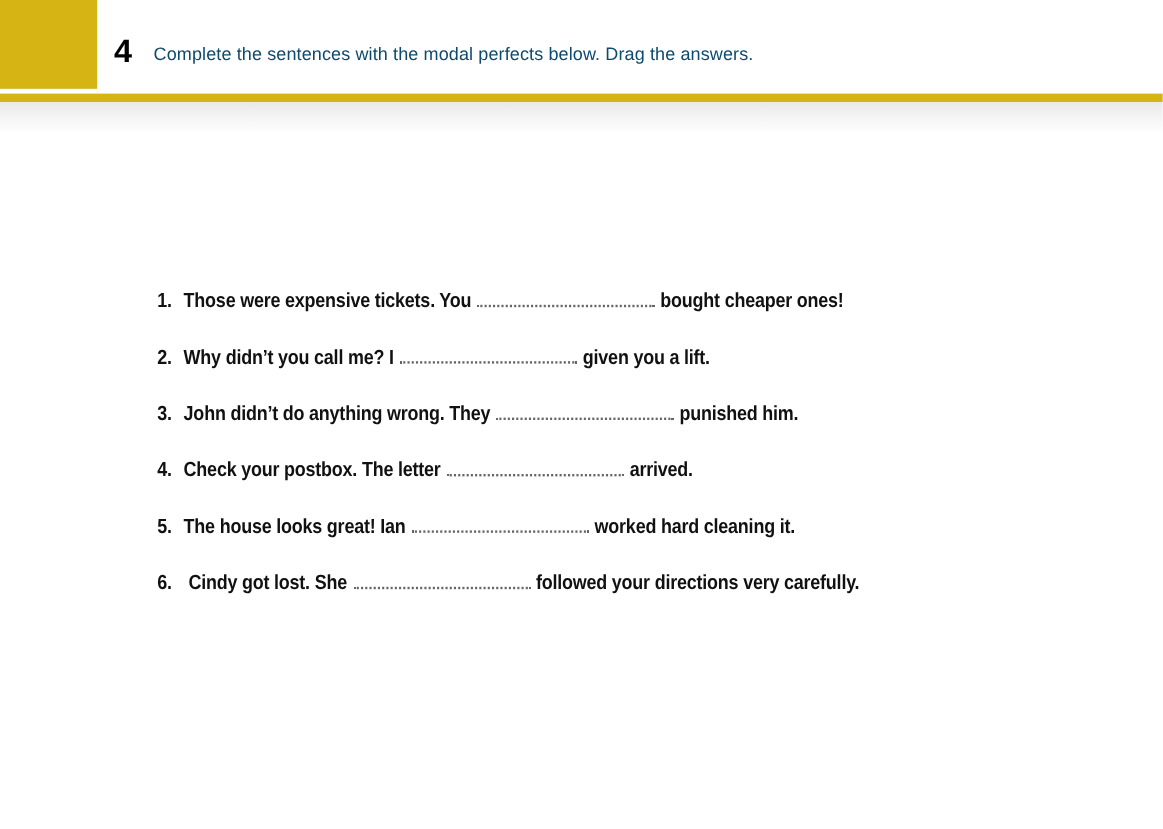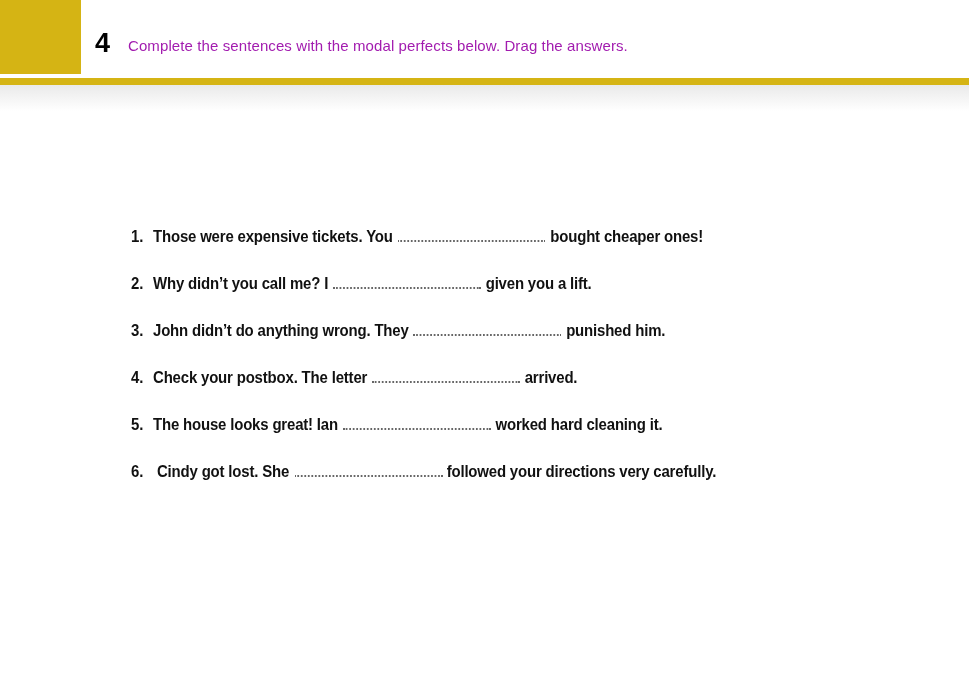--- a/index.html
+++ b/index.html
@@ -36,21 +36,21 @@
     font-weight: bold;
     color: #000;
     letter-spacing: 0.5px;
   }
 
   .exercise-instruction {
     position: absolute;
     left: 128px; top: 37px;
     font-size: 15px;
     font-weight: 400;
-    color: #a21caf;
+    color: #0c4a6e;
     letter-spacing: 0.1px;
   }
 
   
   .divider-line {
     position: absolute;
     left: 0; top: 78px;
     width: 969px; height: 7px;
     background: var(--gold, #d5b414);
   }
@@ -59,21 +59,21 @@
   .divider-shadow {
     position: absolute;
     left: 0; top: 85px;
     width: 969px; height: 26px;
     background: linear-gradient(to bottom, rgba(120,120,120,0.16), rgba(120,120,120,0));
     pointer-events: none;
   }
 
   .sentence-list {
     position: absolute;
-    left: 131px; top: 213px;
+    left: 131px; top: 227px;
     width: 820px;
   }
 
   .scale-wrap {
     transform: scaleX(0.88);
     transform-origin: left top;
     width: 920px;
   }
 
   .row {

